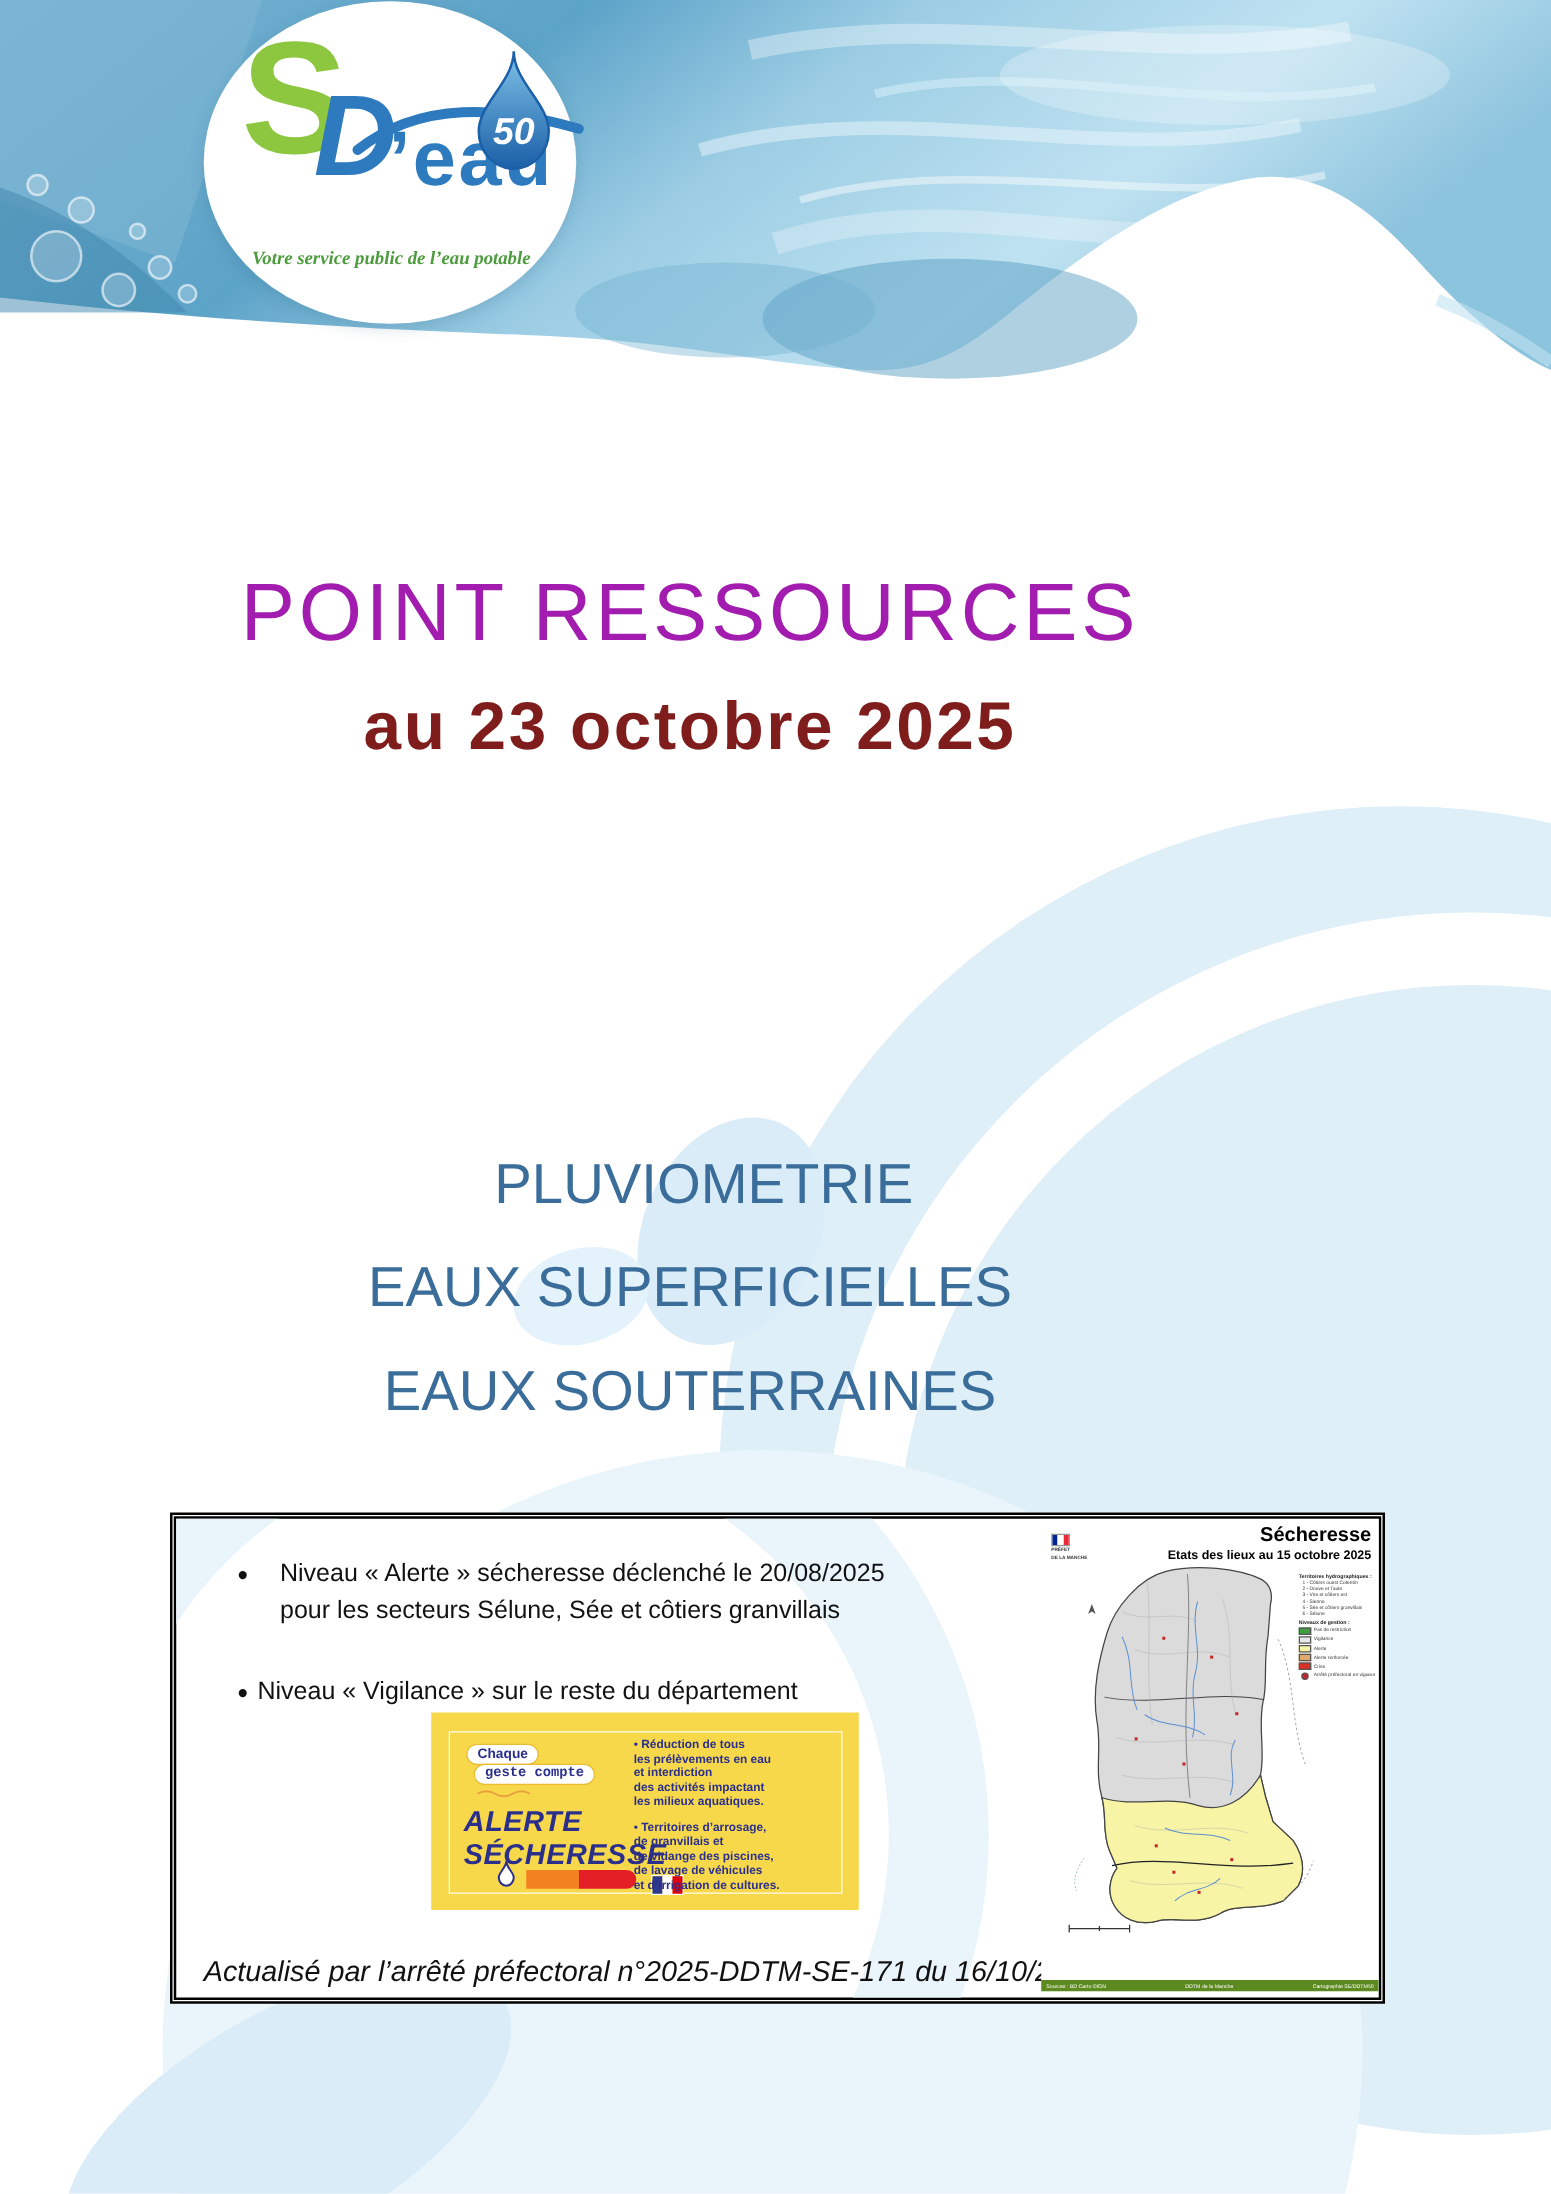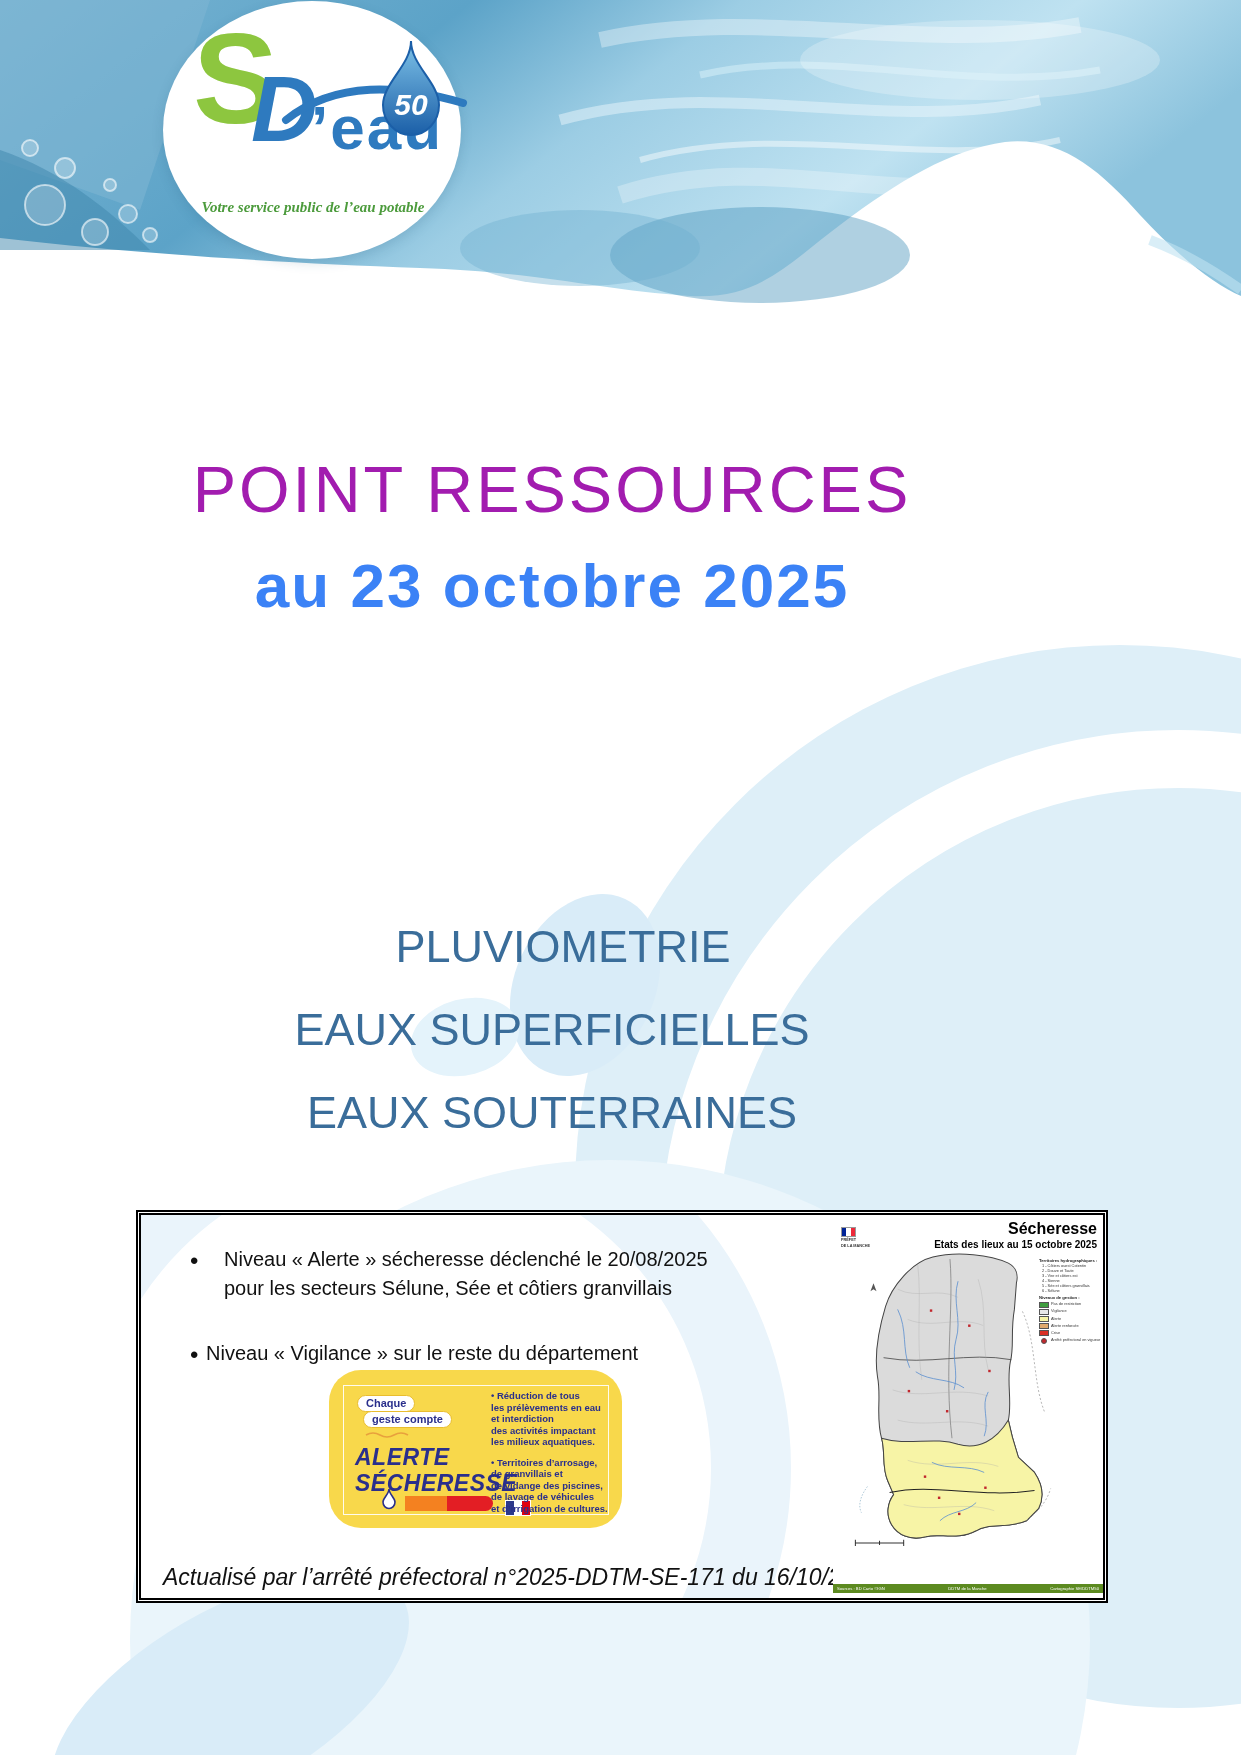--- a/index.html
+++ b/index.html
@@ -22,41 +22,41 @@
                box-shadow:0 4px 12px rgba(40,90,120,.18);}
   .logo-s{left:30px;top:14px;font-size:128px;font-weight:700;color:#8DC63F;line-height:1;}
   .logo-d{left:88px;top:62px;font-size:92px;font-weight:700;font-style:italic;color:#2E7ABF;line-height:1;}
   .logo-eau{left:148px;top:96px;font-size:62px;font-weight:700;color:#2E7ABF;letter-spacing:2px;line-height:1;}
   .logo-tagline{left:28px;top:198px;width:244px;text-align:center;font-family:"Liberation Serif",serif;
                 font-style:italic;font-weight:700;font-size:15px;color:#4C9B3C;}
 
   
   .hline{left:0;width:1104px;text-align:center;}
   .t1{top:452px;font-size:65px;font-weight:400;letter-spacing:3px;color:#a21caf;}
-  .t2{top:550px;font-size:62px;font-weight:700;letter-spacing:2px;color:#3b82f6;}
+  .t2{top:550px;font-size:54px;font-weight:700;letter-spacing:2px;color:#7f1d1d;}
   .suivi{top:838px;font-size:51px;font-weight:700;color:#3A6D9A;}
   .suivi span{text-decoration:underline;text-decoration-thickness:4px;text-underline-offset:10px;}
   .ind{font-size:45px;font-weight:400;color:#3A6D9A;}
   .i1{top:921px;padding-left:11px;} .i2{top:1004px;} .i3{top:1087px;text-align:center;}
 
   
   .abox{left:136px;top:1210px;width:962px;height:383px;background:#fff;border:5px double #000;overflow:hidden;}
   .abox::before{content:"";position:absolute;left:-130px;bottom:-260px;width:620px;height:620px;
                 border-radius:50%;border:80px solid #EAF4FB;}
   .bullet-item{font-size:20px;line-height:29px;color:#111;}
   .bdot{font-size:24px;color:#111;}
   .b1d{left:49px;top:32px;} .b1t{left:83px;top:30px;}
   .b2d{left:49px;top:126px;} .b2t{left:65px;top:124px;}
 
   
-  .card{left:188px;top:155px;width:293px;height:158px;background:#F8D84B;border-radius:32px;}
+  .card{left:204px;top:155px;width:342px;height:158px;background:#F8D84B;}
   .card-frame{position:absolute;left:14px;top:15px;right:13px;bottom:13px;border:1px solid rgba(255,255,255,.9);}
   .pill{display:inline-block;background:#fff;color:#2A2F8C;font-weight:700;font-size:11px;
         padding:1px 8px 2px 8px;border-radius:9px;border:1.5px solid #E9BD2F;}
-  .pill1{left:28px;top:25px;} .pill2{left:34px;top:41px;}
+  .pill1{left:28px;top:25px;} .pill2{left:34px;top:41px;font-family:Liberation Mono, monospace;}
   .squiggle{left:36px;top:60px;}
   .card-title{left:26px;top:74px;font-size:23px;line-height:26px;font-weight:800;font-style:italic;
               color:#2A2F8C;letter-spacing:0.5px;}
   .drop-ic{left:52px;top:118px;}
   .bar-o{left:76px;top:126px;width:42px;height:15px;background:#F48120;}
   .bar-r{left:118px;top:126px;width:46px;height:15px;background:#E31E24;border-radius:0 8px 8px 0;}
   .flag{left:176px;top:130px;width:24px;height:14px;display:flex;border:1px solid #fff;}
   .flag i{flex:1;} .flag .fb{background:#2D3A8C;} .flag .fw{background:#fff;} .flag .fr{background:#E1000F;}
   .cpoints{left:162px;top:20px;width:122px;color:#2A2F8C;font-size:9.5px;line-height:11.5px;font-weight:600;}
   .cpoints b{font-weight:800;}

